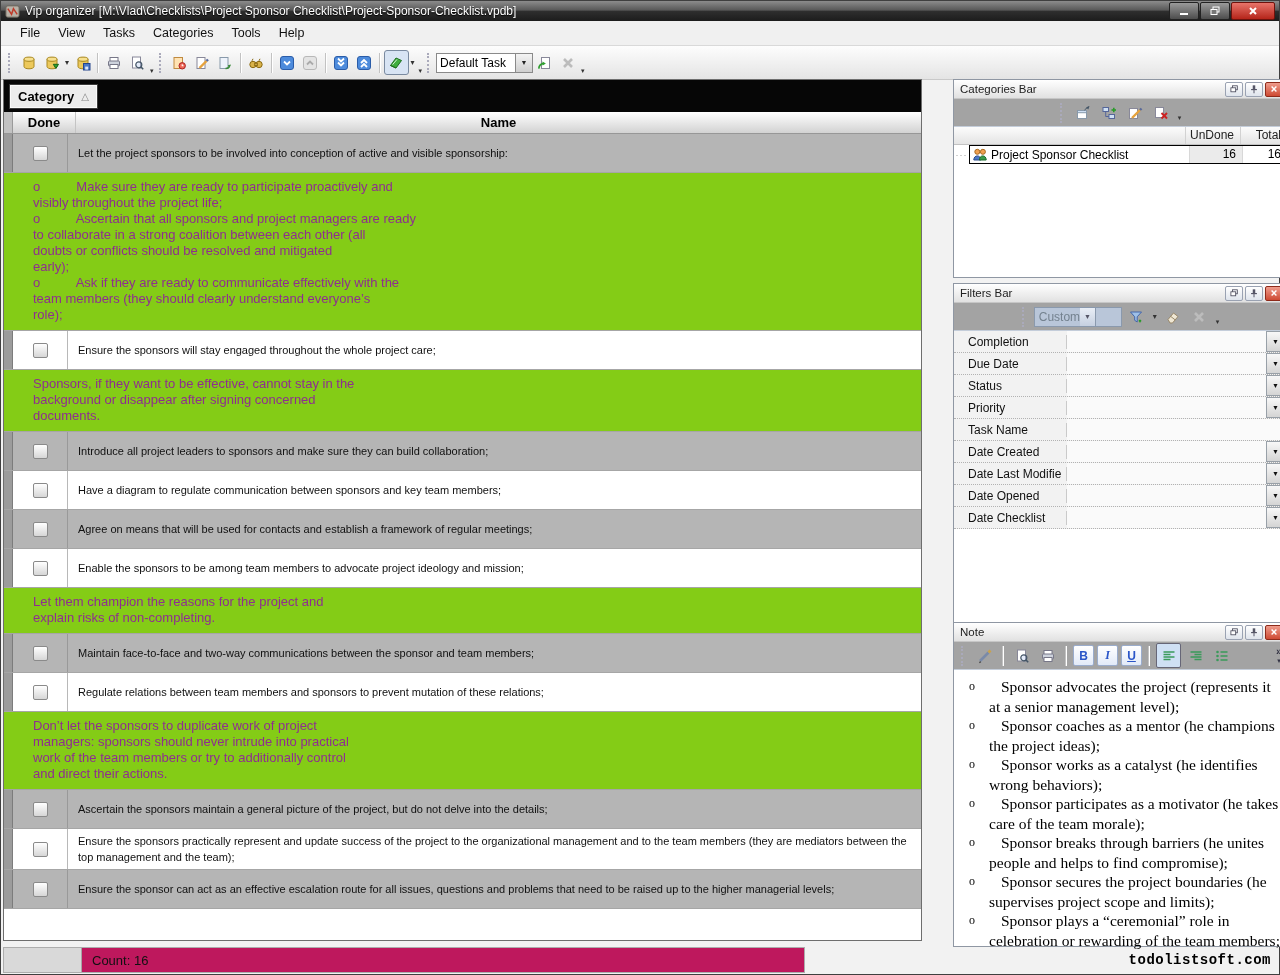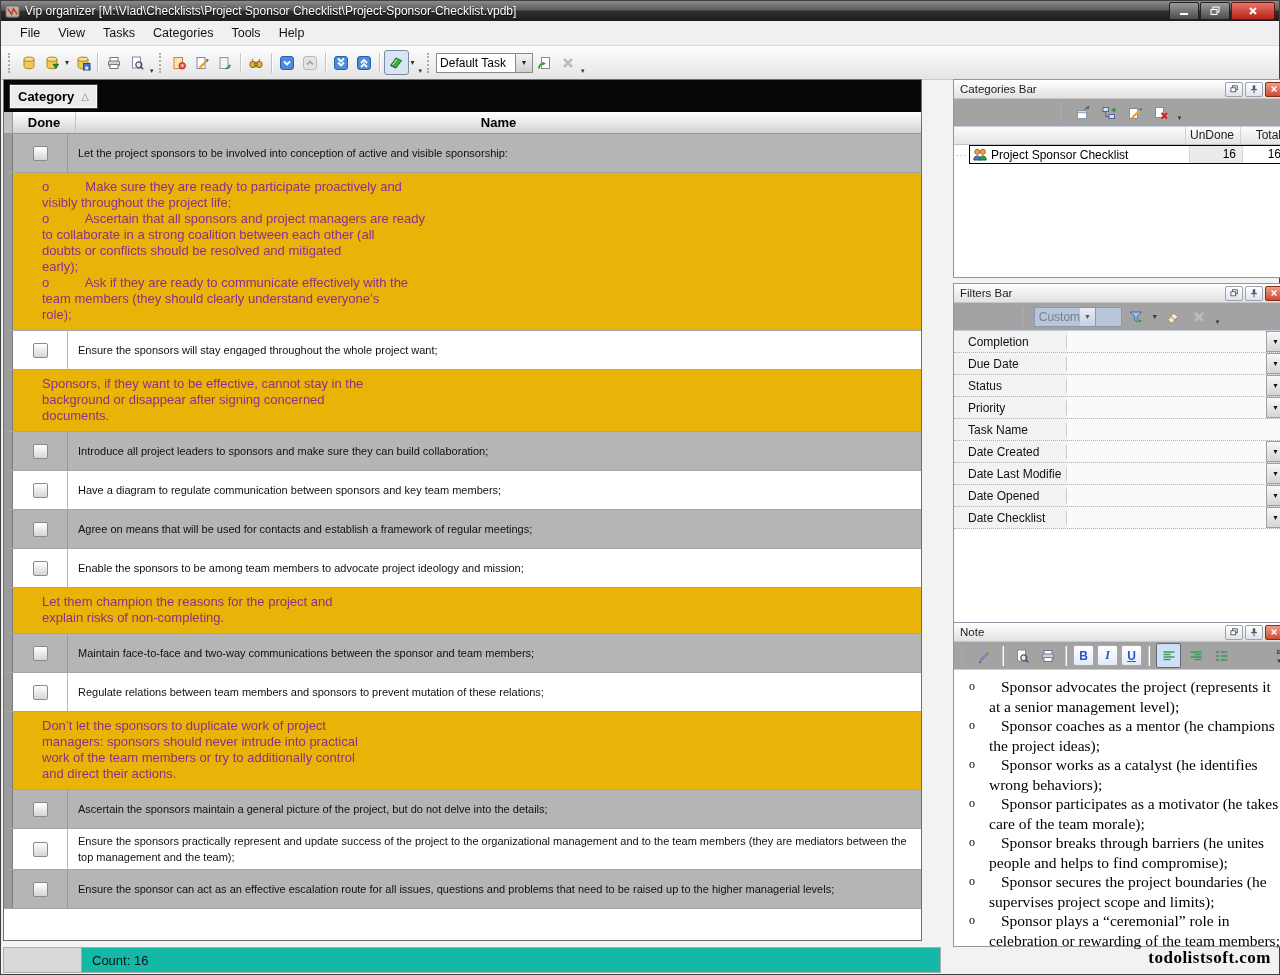--- a/index.html
+++ b/index.html
@@ -50,25 +50,25 @@
   .ch-name{flex:1;text-align:center;font-weight:bold;font-size:13px;line-height:21px;}
   .rows{background:#fff;}
   .row{display:flex;border-bottom:1px solid #a6a6a6;background:#fff;}
   .row.gray{background:var(--rowgray,#b5b5b5);}
   .gutter{width:8px;background:#9c9c9c;border-right:1px solid #7c7c7c;}
   .done-cell{width:54px;display:flex;align-items:center;justify-content:center;border-right:1px solid #b8b8b8;}
   .row.gray .done-cell{border-right-color:#999;}
   .checkbox{width:13px;height:13px;background:linear-gradient(#ffffff,#d6d6d6);border:1px solid #8a8a8a;border-radius:2px;}
   .name-cell{flex:1;padding:4px 10px;font-size:11px;color:#101010;display:flex;align-items:center;line-height:16px;}
   .row.task{min-height:39px;box-sizing:border-box;}
-  .note-row{display:flex;border-bottom:1px solid #a6a6a6;background:#eab308;}
+  .note-row{display:flex;border-bottom:1px solid #a6a6a6;background:#84cc16;flex-direction:column;}
   .note-lines{padding:6px 8px 7px 29px;color:var(--purple,#8e2f8f);font-size:13px;line-height:16px;white-space:pre;}
 
   
-  .status-bar{position:absolute;left:2px;top:946px;width:938px;height:26px;background:#14b8a6;
+  .status-bar{position:absolute;left:2px;top:946px;width:802px;height:26px;background:#be185d;
               border:1px solid #adadad;box-sizing:border-box;display:flex;align-items:center;}
   .status-cell{width:78px;height:100%;background:#d9d9d9;border-right:1px solid #a6a6a6;box-sizing:border-box;}
   .status-count{font-size:13px;color:#111;padding-left:10px;}
 
   
   .panel{position:absolute;left:944px;width:334px;background:#fff;border:1px solid #8f97a3;box-sizing:border-box;margin-left:8px;}
   .panel.categories{top:78px;height:199px;}
   .panel.filters{top:282px;height:372px;}
   .panel.note{top:621px;height:325px;}
   .panel-title{height:18px;background:linear-gradient(#ffffff,#e1e1e1);border-bottom:1px solid #c6c6c6;
@@ -112,22 +112,22 @@
   .tb-btn.al-active{border:1px solid #667;background:#cfe0f4;border-radius:2px;}
   .note-over{margin-left:auto;display:flex;flex-direction:column;align-items:center;line-height:9px;color:#334;}
   .note-over .gg{font-size:11px;font-weight:bold;}
   .note-over .cc{font-size:7px;}
   .note-body{padding:7px 6px 0 10px;font-family:"Liberation Serif","DejaVu Serif",serif;font-size:15.5px;
              line-height:19.5px;color:#000;}
   .n-item{display:flex;}
   .n-bullet{width:25px;padding-left:5px;font-size:12px;box-sizing:border-box;}
   .n-text{flex:1;text-indent:12px;}
 
-  .watermark{position:absolute;right:8px;bottom:6px;font-family:Liberation Serif, serif;
-             font-weight:bold;font-size:17px;color:#000;letter-spacing:.5px;}
+  .watermark{position:absolute;right:8px;bottom:6px;font-family:Liberation Mono, monospace;
+             font-weight:bold;font-size:14px;color:#000;letter-spacing:.5px;}
   svg{display:block;}
 </style>
 </head>
 <body>
 
 <div class="window">
 
   <div class="titlebar">
     <span class="app-icon">
       <svg width="15" height="15" viewBox="0 0 16 16">
@@ -319,21 +319,21 @@
         <div class="note-row">
           <div class="gutter"></div>
           <div class="note-lines"><div>o          Make sure they are ready to participate proactively and</div><div>visibly throughout the project life;</div><div>o          Ascertain that all sponsors and project managers are ready</div><div>to collaborate in a strong coalition between each other (all</div><div>doubts or conflicts should be resolved and mitigated</div><div>early);</div><div>o          Ask if they are ready to communicate effectively with the</div><div>team members (they should clearly understand everyone’s</div><div>role);</div></div>
         </div>
         <div class="row task ">
           <div class="gutter"></div>
           <div class="done-cell">
             <span class="checkbox"></span>
           </div>
           <div class="name-cell">
-            <span>Ensure the sponsors will stay engaged throughout the whole project want;</span>
+            <span>Ensure the sponsors will stay engaged throughout the whole project care;</span>
           </div>
         </div>
         <div class="note-row">
           <div class="gutter"></div>
           <div class="note-lines"><div>Sponsors, if they want to be effective, cannot stay in the</div><div>background or disappear after signing concerned</div><div>documents.</div></div>
         </div>
         <div class="row task gray">
           <div class="gutter"></div>
           <div class="done-cell">
             <span class="checkbox"></span>

